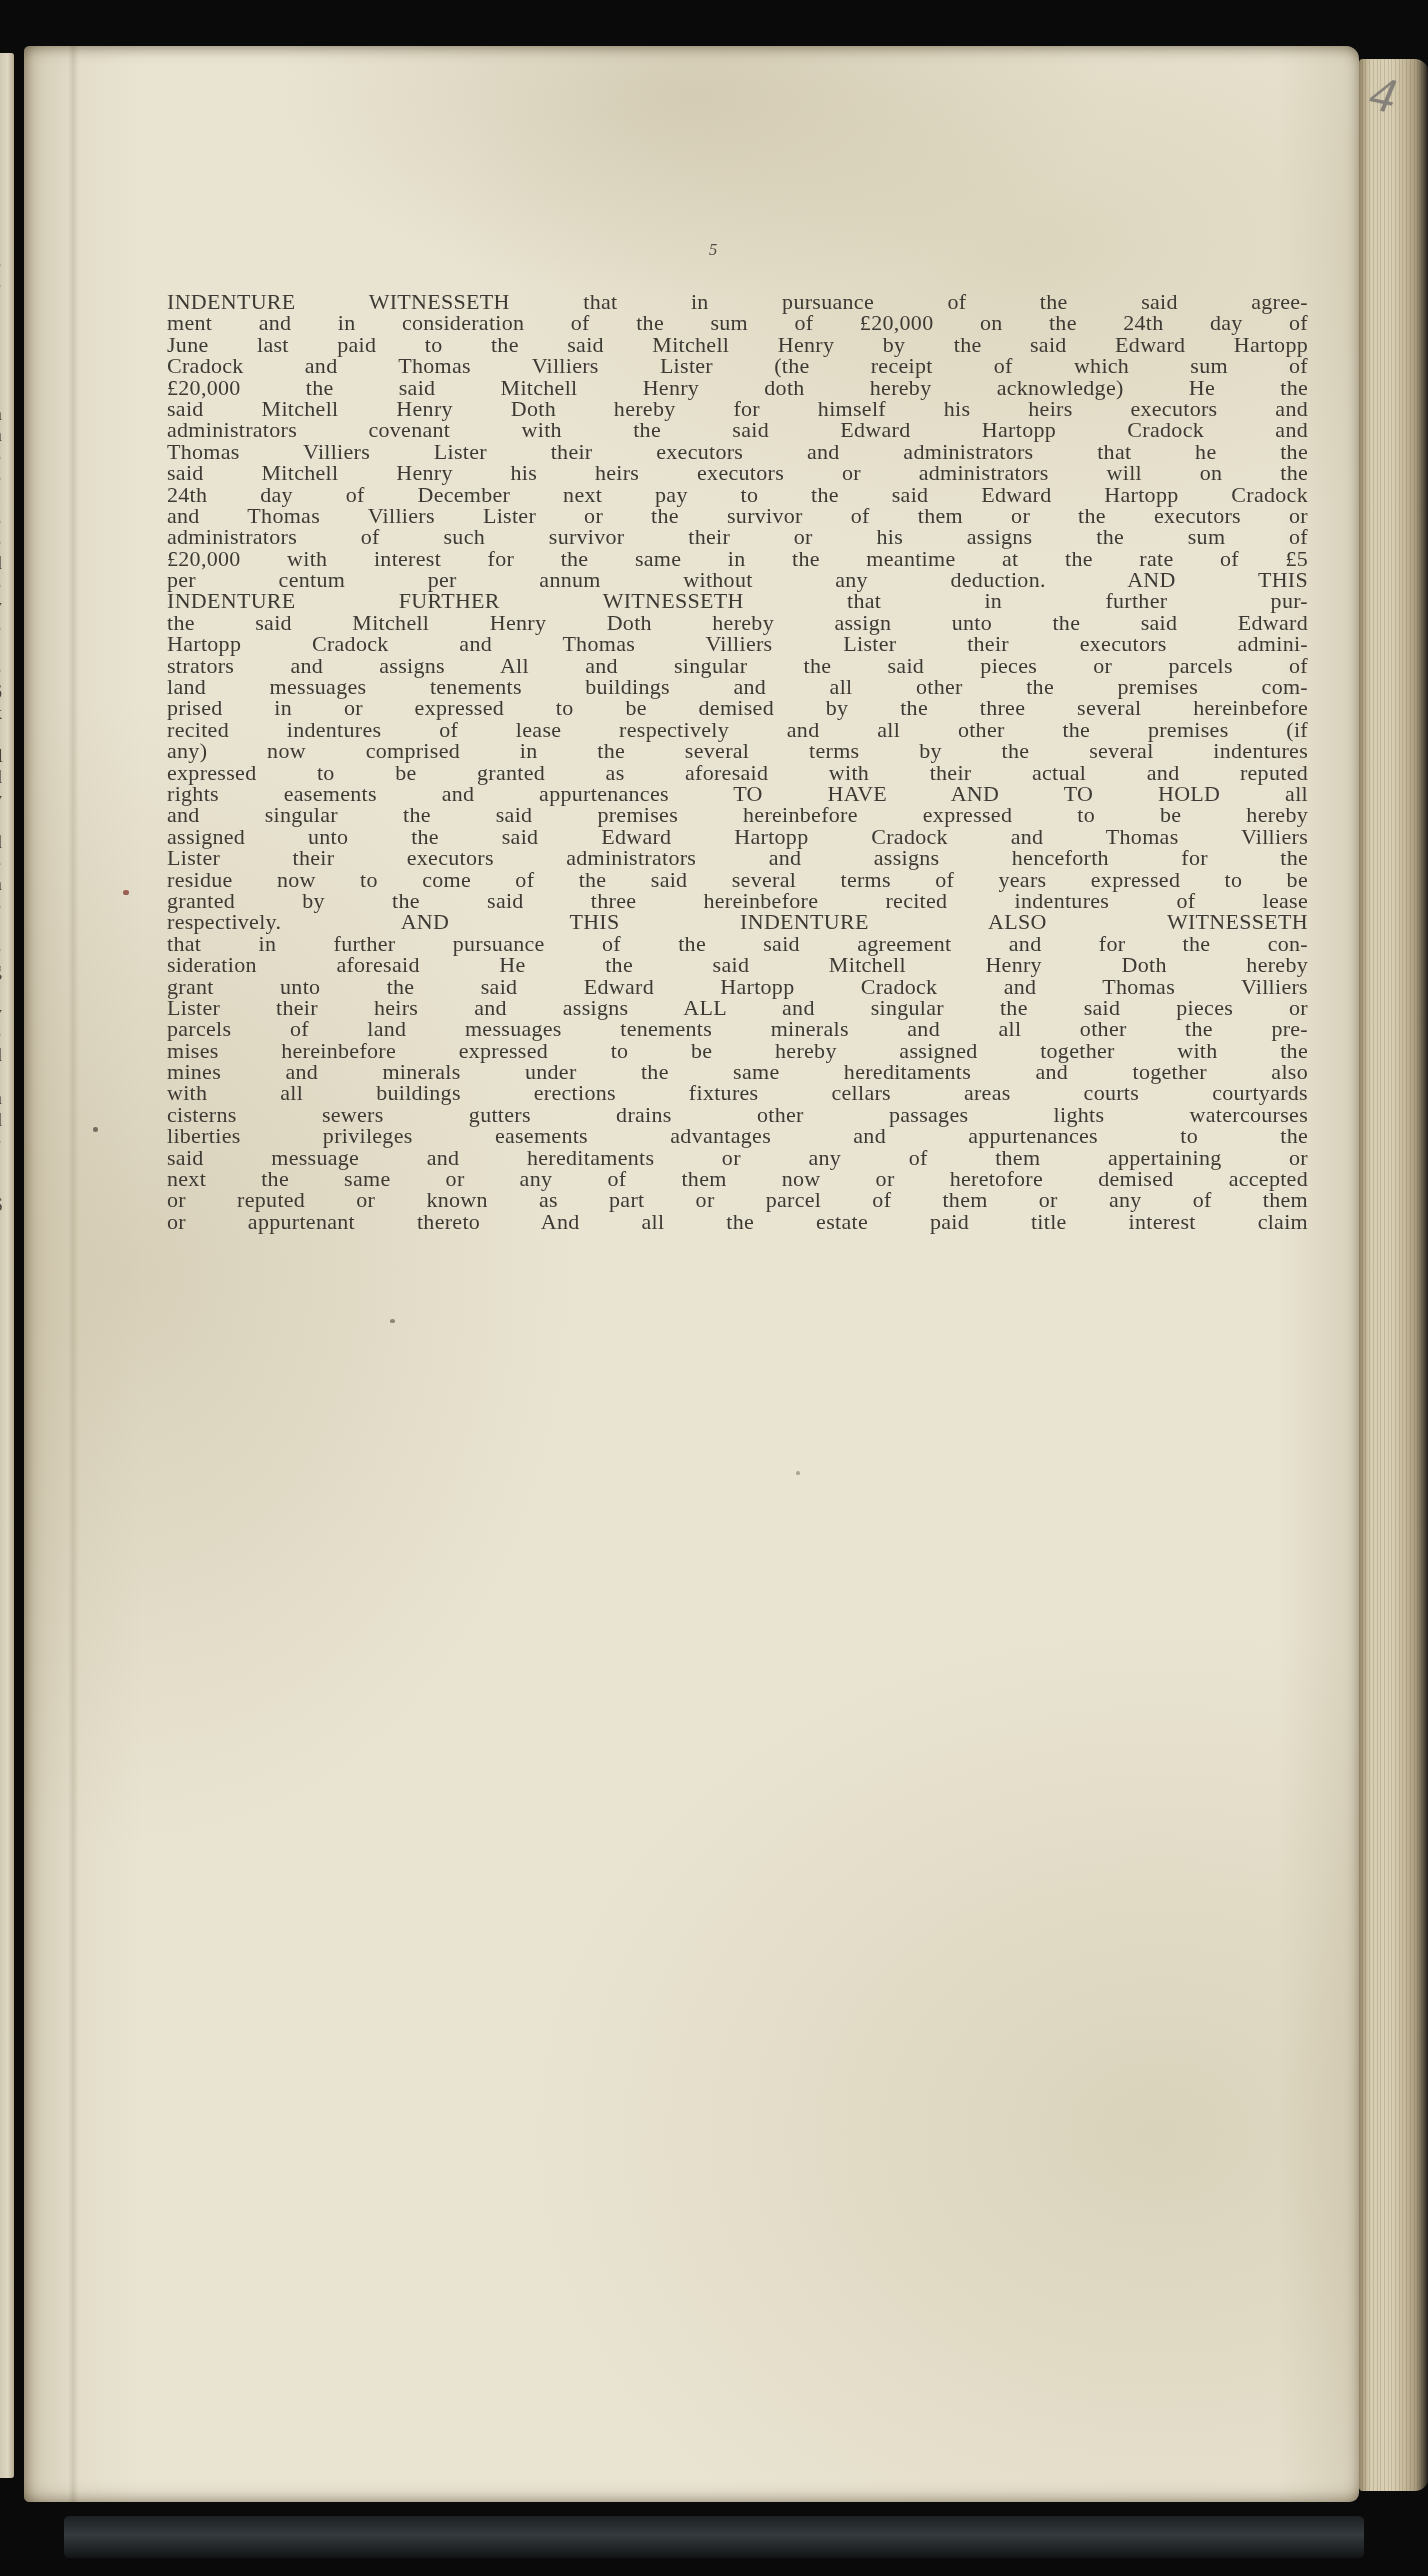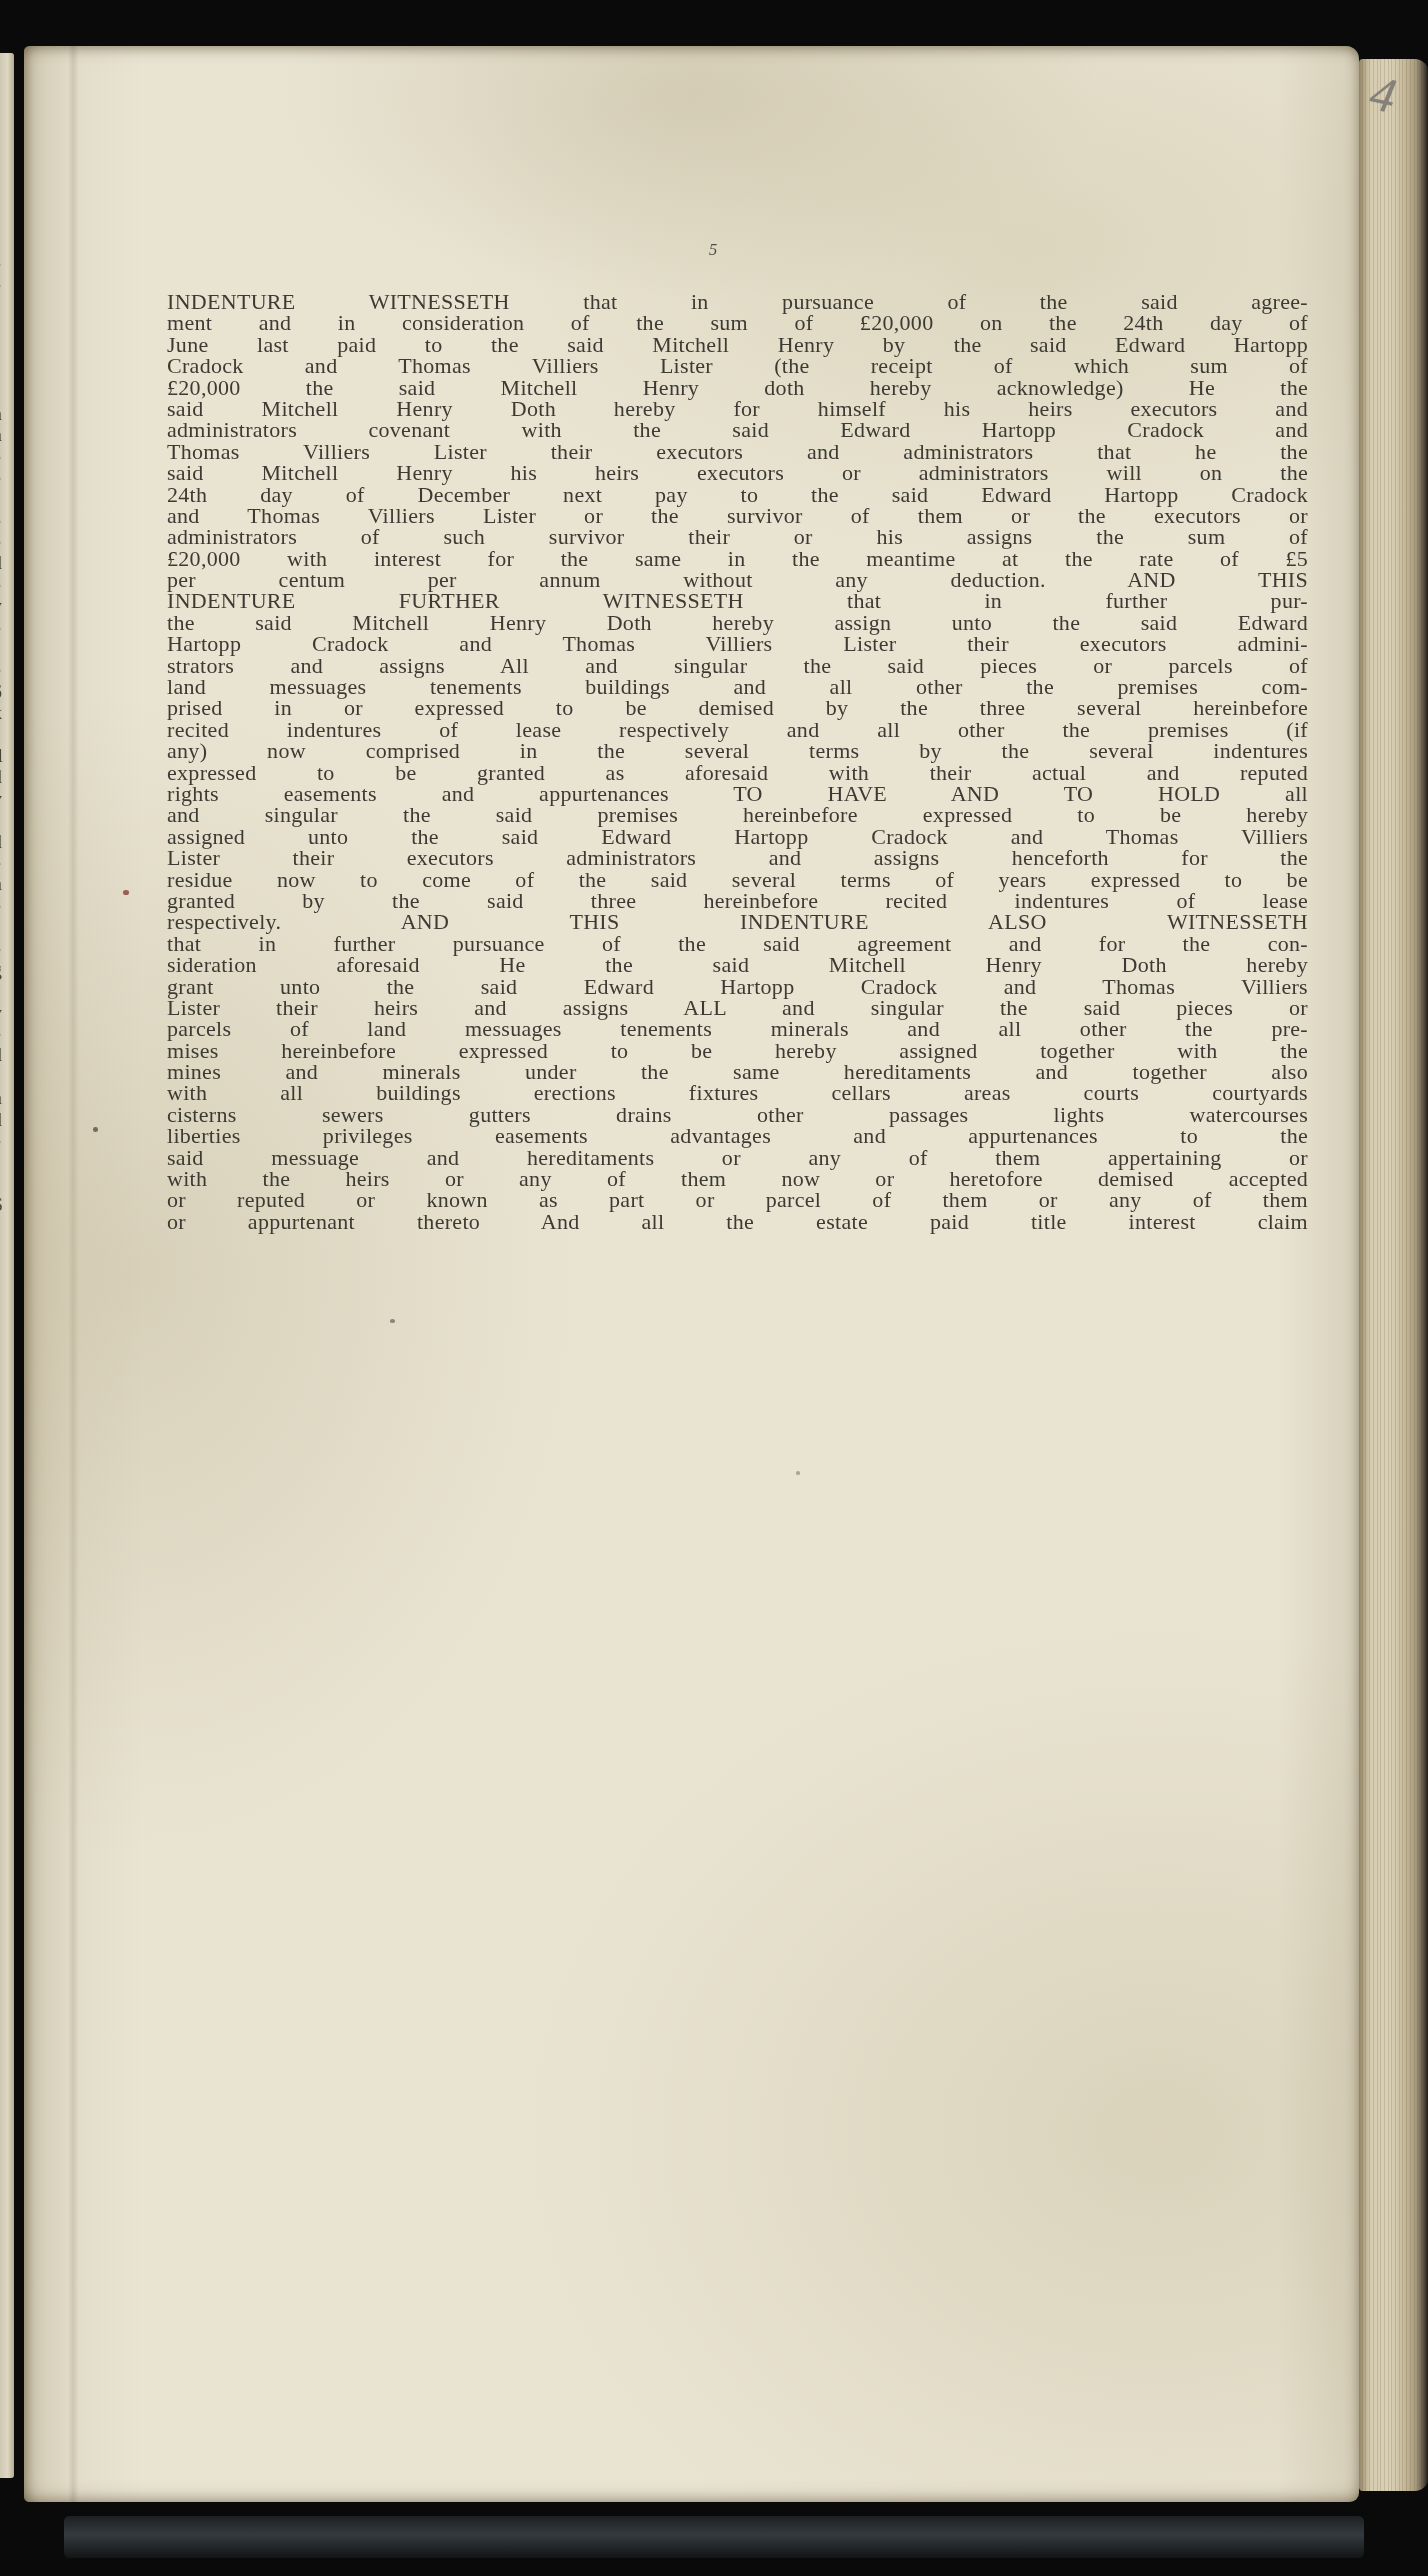--- a/index.html
+++ b/index.html
@@ -189,21 +189,21 @@
         <div class="text-line">sideration aforesaid He the said Mitchell Henry Doth hereby</div>
         <div class="text-line">grant unto the said Edward Hartopp Cradock and Thomas Villiers</div>
         <div class="text-line">Lister their heirs and assigns ALL and singular the said pieces or</div>
         <div class="text-line">parcels of land messuages tenements minerals and all other the pre-</div>
         <div class="text-line">mises hereinbefore expressed to be hereby assigned together with the</div>
         <div class="text-line">mines and minerals under the same hereditaments and together also</div>
         <div class="text-line">with all buildings erections fixtures cellars areas courts courtyards</div>
         <div class="text-line">cisterns sewers gutters drains other passages lights watercourses</div>
         <div class="text-line">liberties privileges easements advantages and appurtenances to the</div>
         <div class="text-line">said messuage and hereditaments or any of them appertaining or</div>
-        <div class="text-line">with the heirs or any of them now or heretofore demised accepted</div>
+        <div class="text-line">next the same or any of them now or heretofore demised accepted</div>
         <div class="text-line">or reputed or known as part or parcel of them or any of them</div>
         <div class="text-line">or appurtenant thereto And all the estate paid title interest claim</div>
       </div>
 
     <div class="speck speck-1"></div>
     <div class="speck speck-2"></div>
     <div class="speck speck-3"></div>
     <div class="speck speck-4"></div>
   </div>
 

